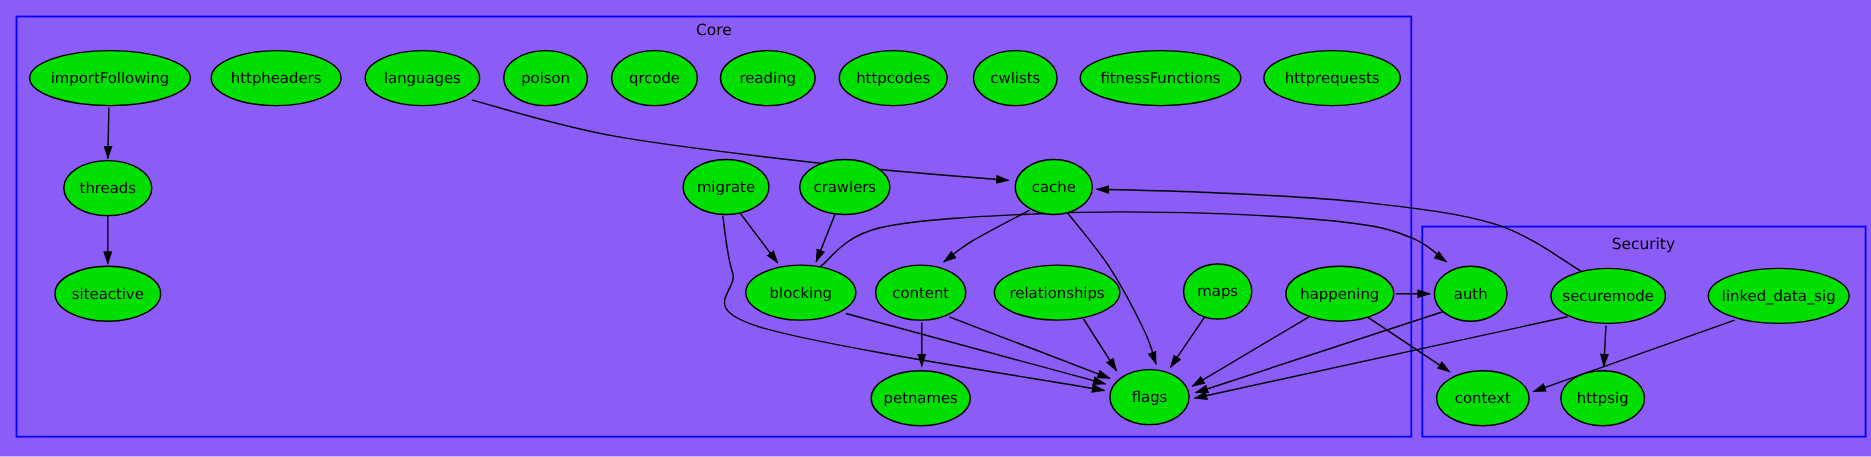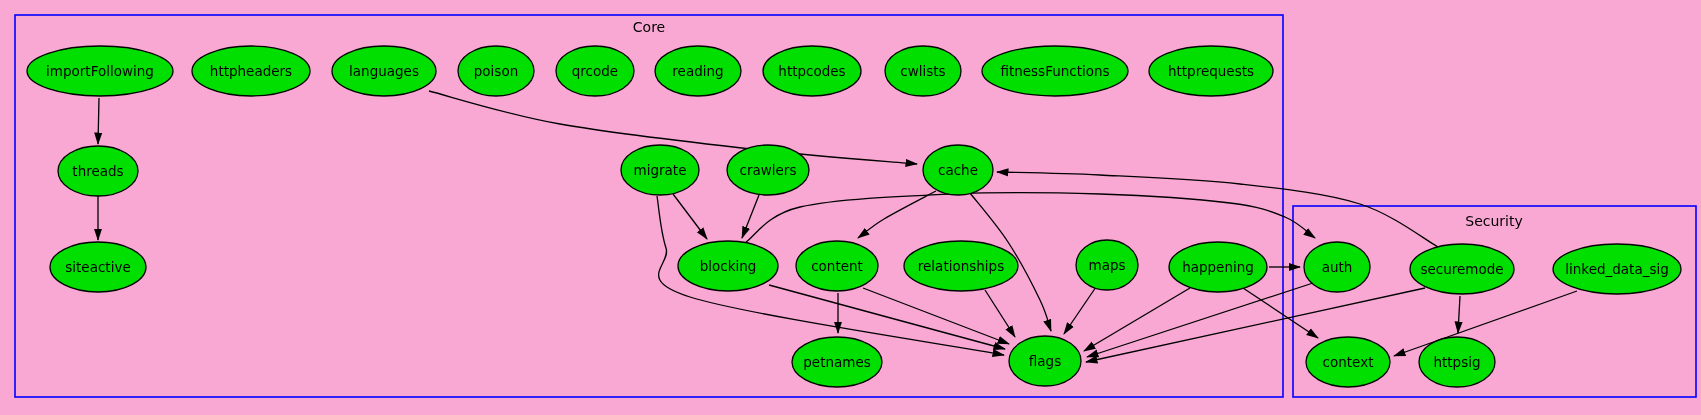--- a/index.html
+++ b/index.html
@@ -1,16 +1,16 @@
 <!DOCTYPE html>
 <html><head>
 <meta charset="utf-8">
 <style>
   html,body{margin:0;padding:0;background:#ffffff;}
-  .stage{position:relative;width:1701px;height:415px;background:#f9a8d4;overflow:hidden;
+  .stage{position:relative;width:1701px;height:415px;background:#8b5cf6;overflow:hidden;
          font-family:"DejaVu Sans","Liberation Sans",sans-serif;}
   svg{display:block;}
   .node-label,.cluster-label{font-family:"DejaVu Sans","Liberation Sans",sans-serif;
       font-size:13.5px;fill:#000000;}
   .cluster-label{font-size:14px;}
 </style>
 </head>
 <body>
 
 <div class="stage">

